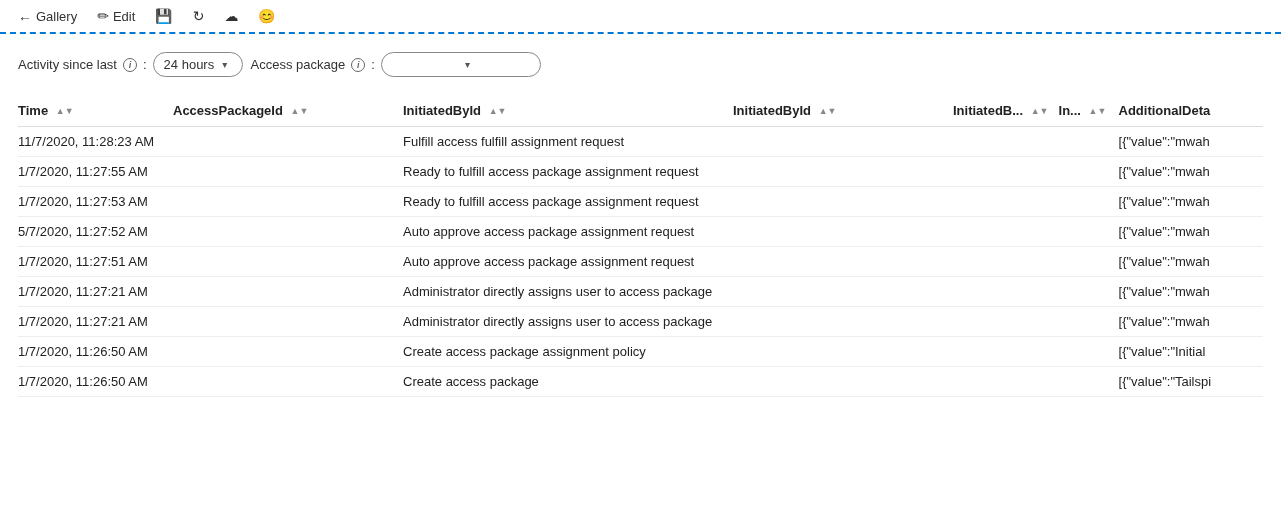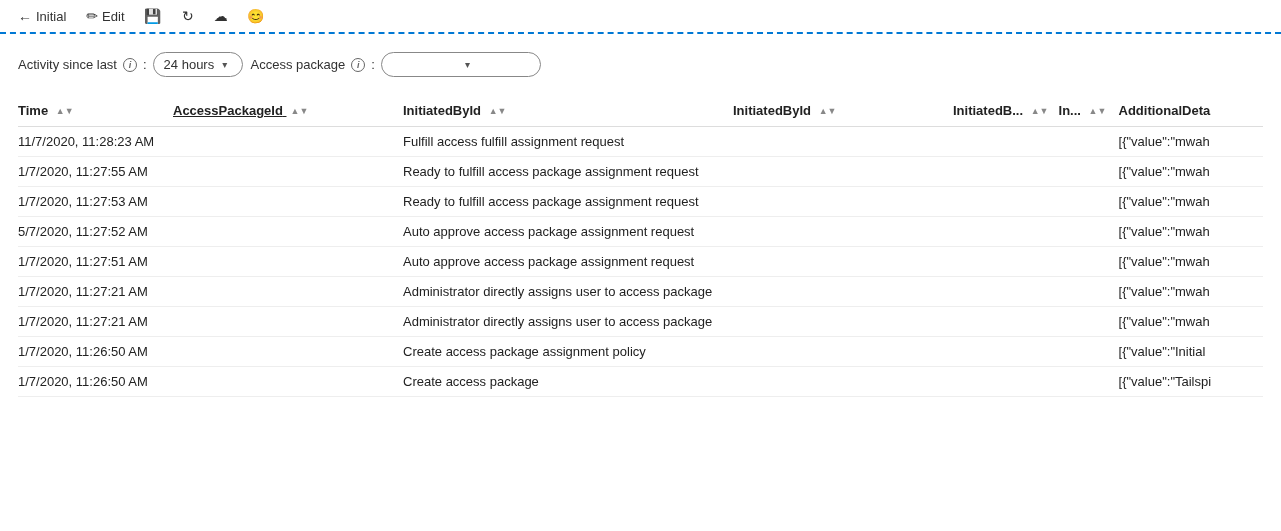--- a/index.html
+++ b/index.html
@@ -110,34 +110,34 @@
     .data-table td {
       padding: 7px 10px 7px 0;
       font-size: 13px;
       color: #222;
       border-bottom: 1px solid #eee;
       white-space: nowrap;
     }
     .data-table th:first-child, .data-table td:first-child { padding-left: 0; }
 
     .col-time { width: 155px; }
-    .col-pkgid { width: 230px; text-decoration: underline; }
+    .col-pkgid { width: 230px; }
     .col-opname { width: 330px; }
     .col-initbyid { width: 220px; }
     .col-initb { width: 100px; }
     .col-in { width: 60px; }
     .col-addl { width: auto; }
   </style>
 </head>
 <body>
 
 <div class="toolbar">
   <div class="toolbar-item">
     <span class="toolbar-icon">←</span>
-    <span>Initial</span>
+    <span>Gallery</span>
   </div>
   <div class="toolbar-item">
     <span class="toolbar-icon">✏</span>
     <span>Edit</span>
   </div>
   <div class="toolbar-item">
     <span class="toolbar-icon">💾</span>
   </div>
   <div class="toolbar-item">
     <span class="toolbar-icon">↻</span>

